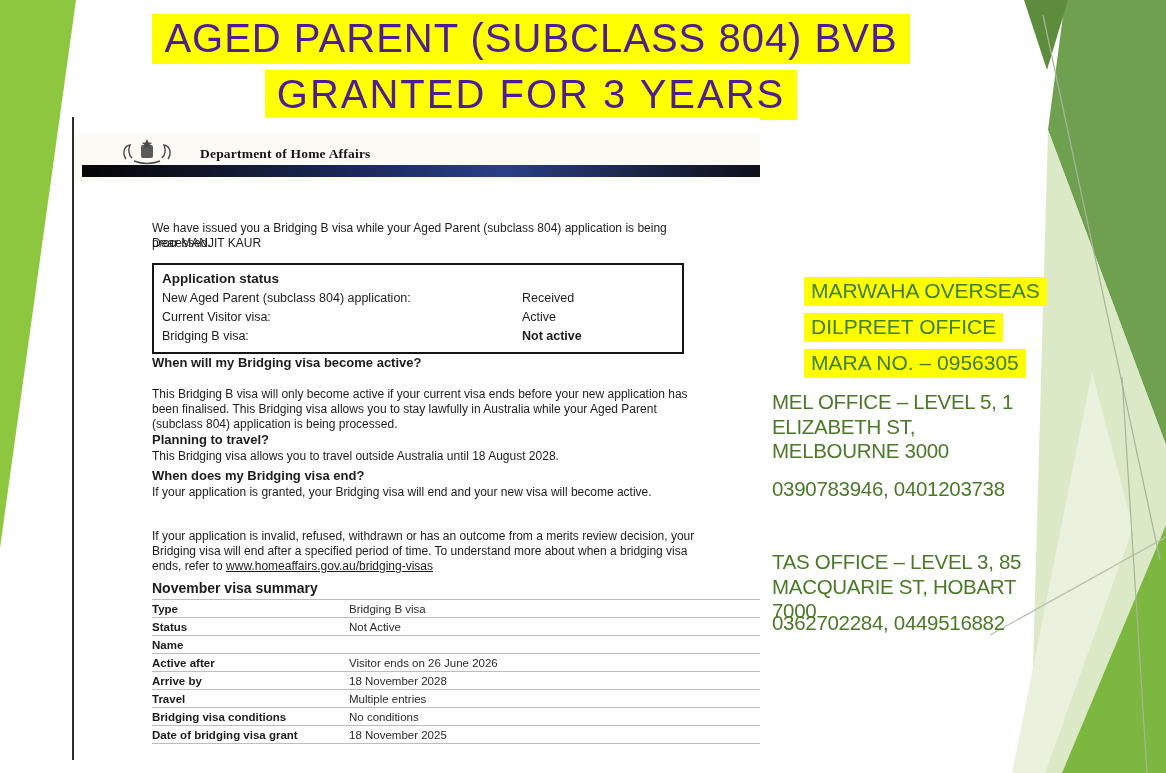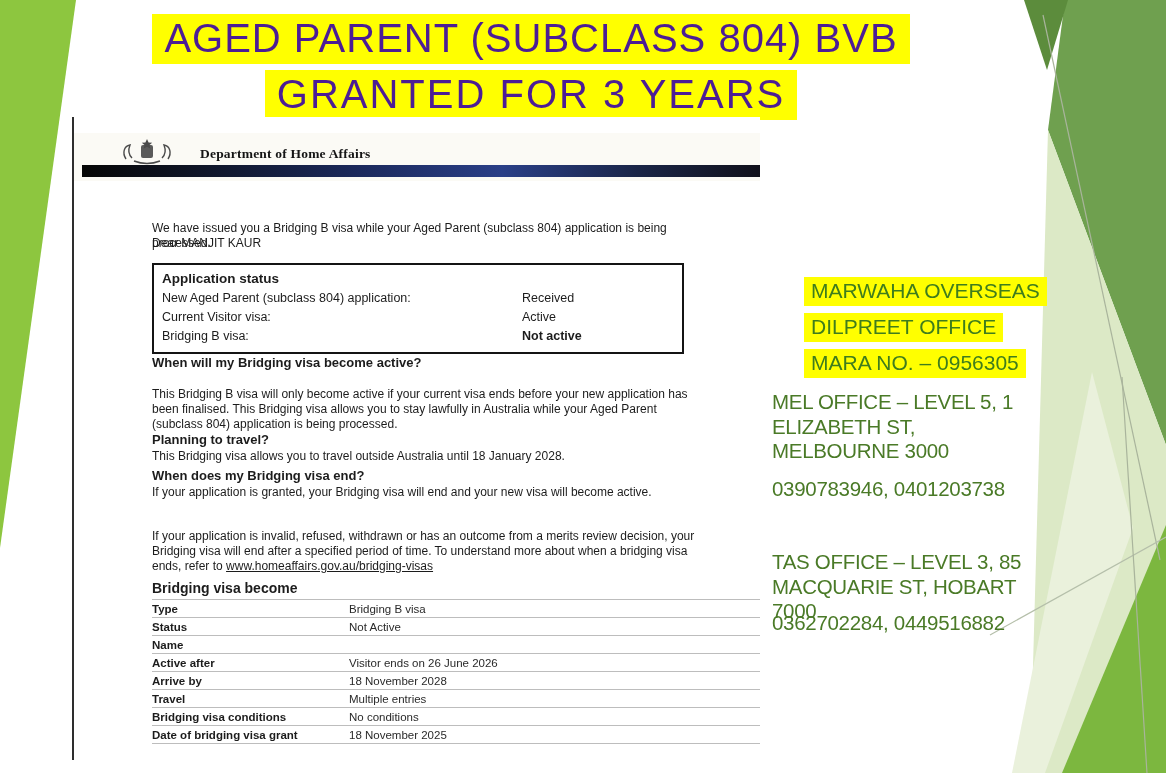--- a/index.html
+++ b/index.html
@@ -114,27 +114,27 @@
       <div class="sb-row">
         <span class="sb-label">Bridging B visa:</span>
         <span class="sb-value bold">Not active</span>
       </div>
     </div>
 
     <div class="sec-h s1h">When will my Bridging visa become active?</div>
     <div class="para s1b">This Bridging B visa will only become active if your current visa ends before your new application has been finalised. This Bridging visa allows you to stay lawfully in Australia while your Aged Parent (subclass 804) application is being processed.</div>
 
     <div class="sec-h s2h">Planning to travel?</div>
-    <div class="para s2b">This Bridging visa allows you to travel outside Australia until 18 January 2028.</div>
+    <div class="para s2b">This Bridging visa allows you to travel outside Australia until 18 August 2028.</div>
 
     <div class="sec-h s3h">When does my Bridging visa end?</div>
     <div class="para s3b1">If your application is granted, your Bridging visa will end and your new visa will become active.</div>
     <div class="para s3b2"><span>If your application is invalid, refused, withdrawn or has an outcome from a merits review decision, your Bridging visa will end after a specified period of time. To understand more about when a bridging visa ends, refer to </span><a href="#" class="doc-link">www.homeaffairs.gov.au/bridging-visas</a></div>
 
-    <div class="sum-h">Bridging visa become</div>
+    <div class="sum-h">November visa summary</div>
 
     <div class="sum-table">
       <div class="t-row">
         <span class="t-label">Type</span>
         <span class="t-value">Bridging B visa</span>
       </div>
       <div class="t-row">
         <span class="t-label">Status</span>
         <span class="t-value">Not Active</span>
       </div>

